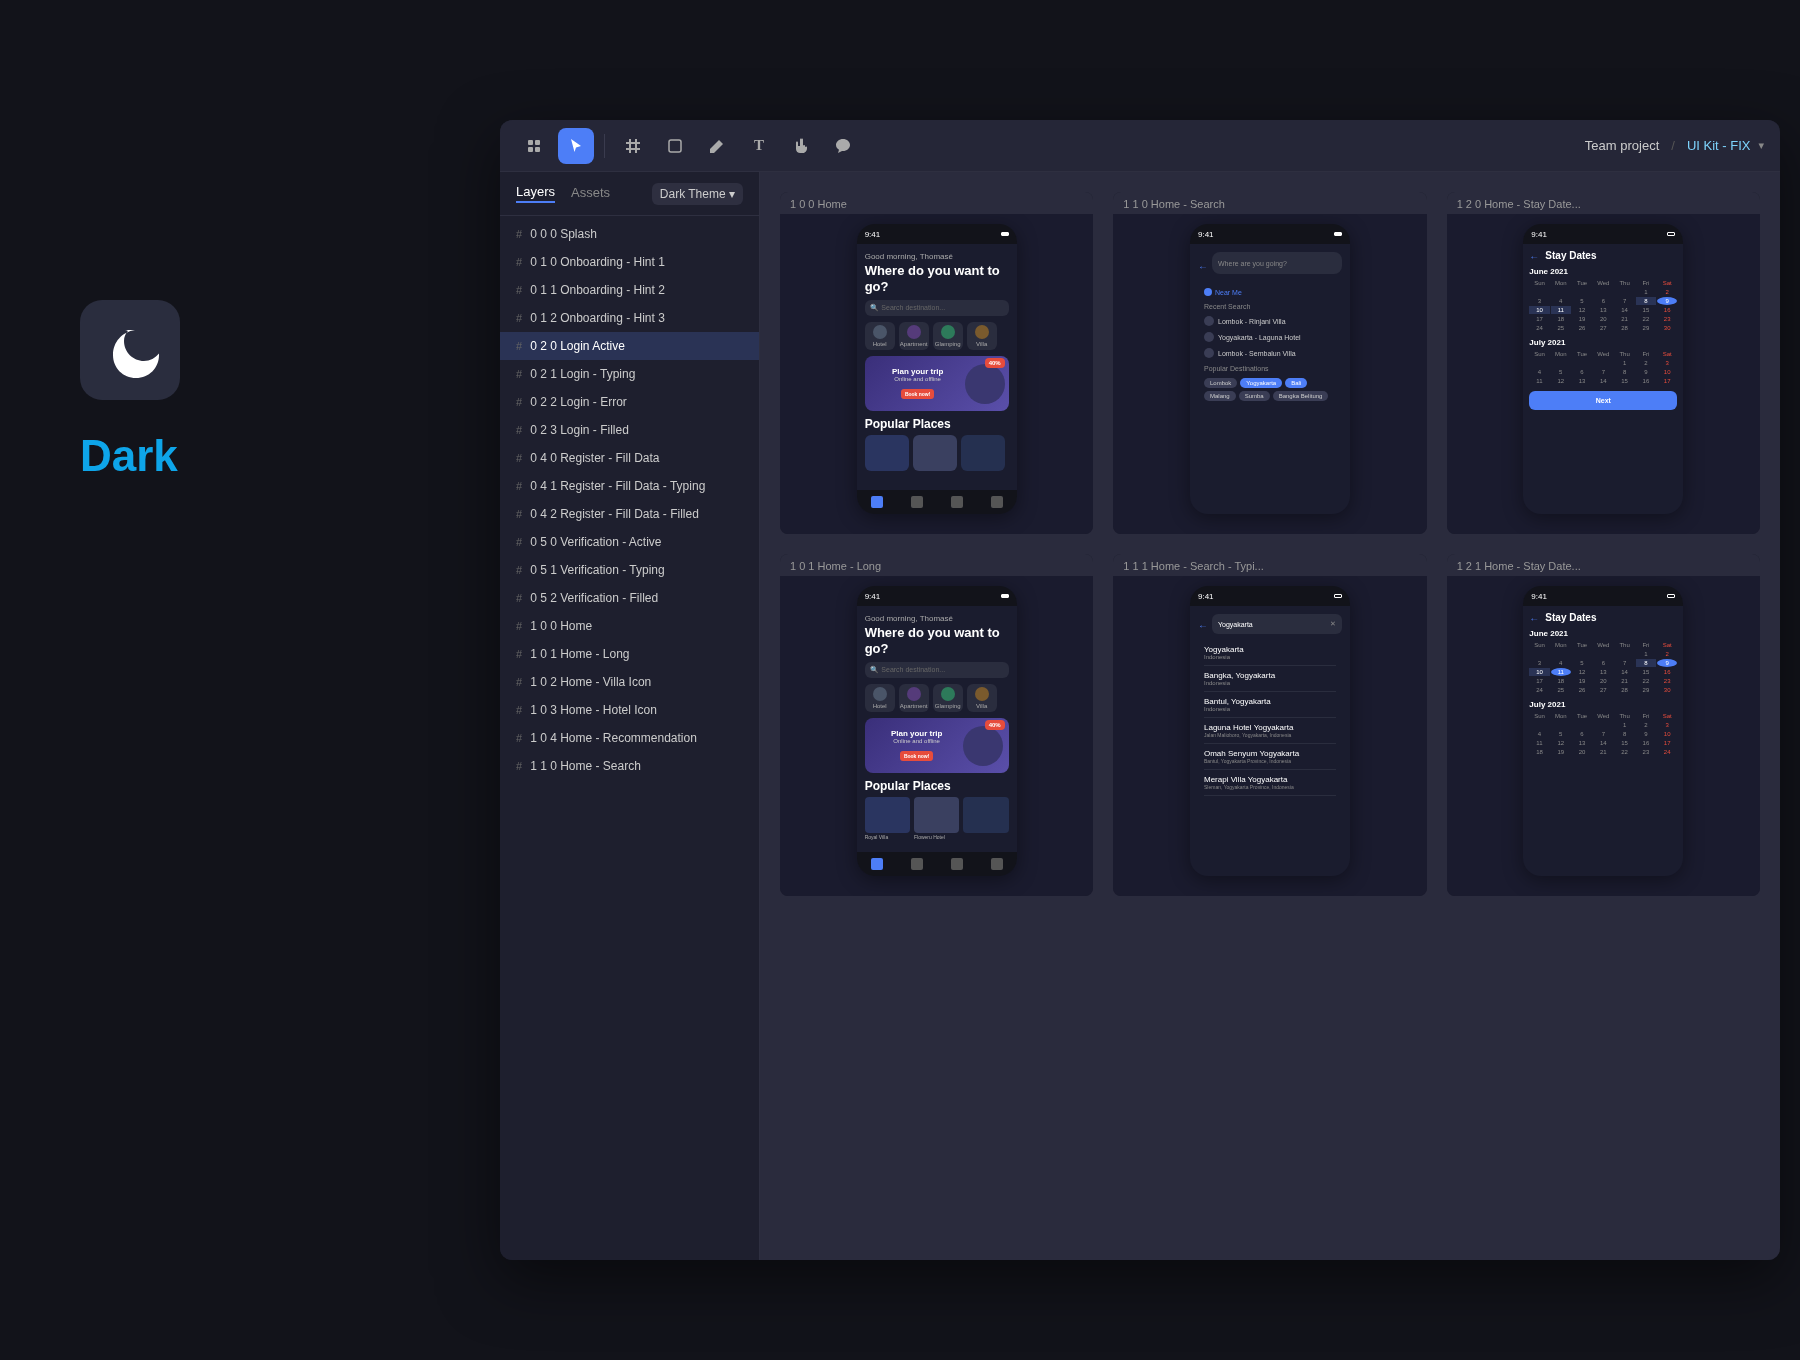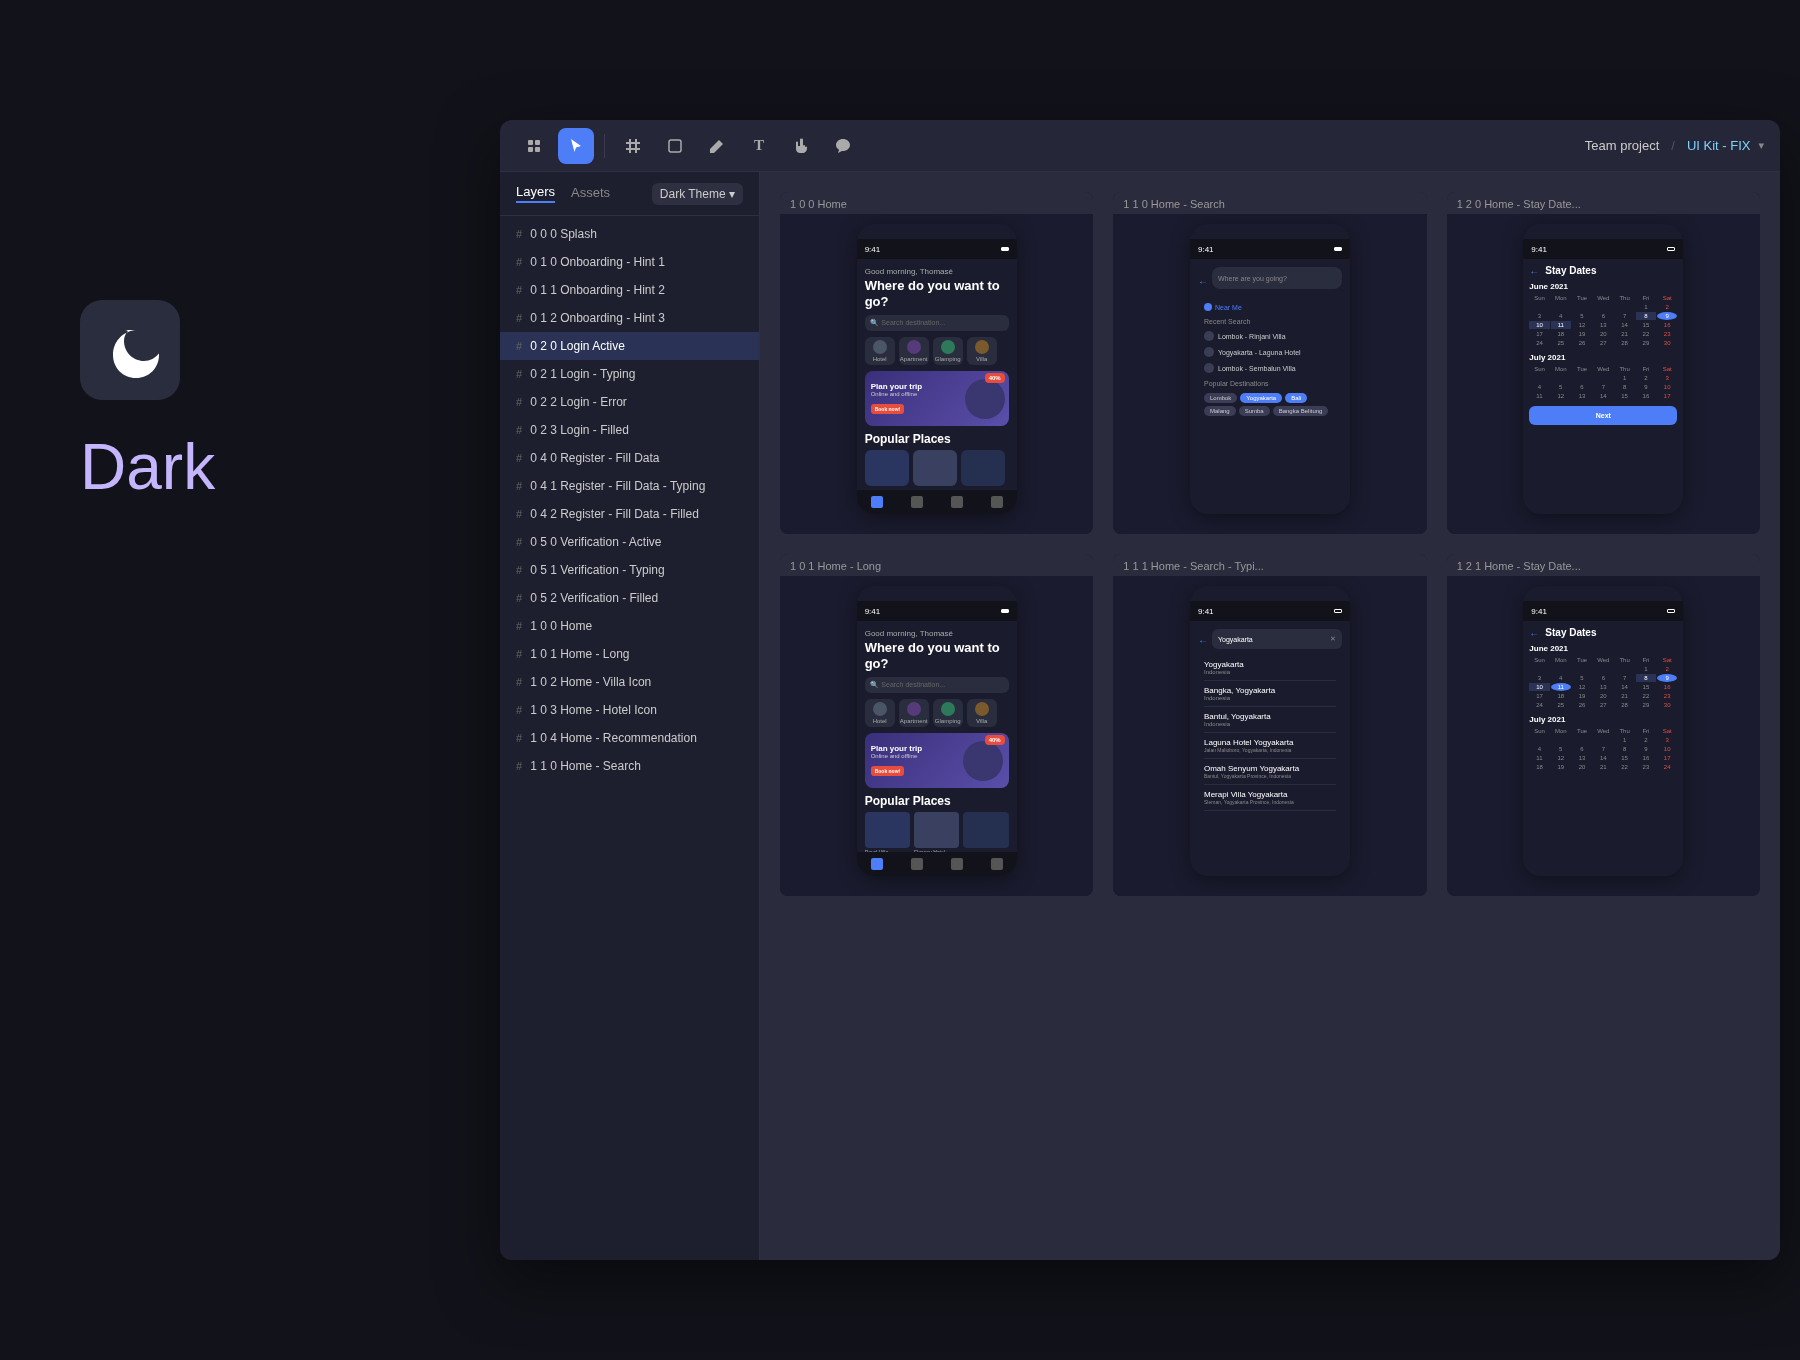--- a/index.html
+++ b/index.html
@@ -24,23 +24,23 @@
       height: 100px;
       background: #2a2d3e;
       border-radius: 22px;
       display: flex;
       align-items: center;
       justify-content: center;
       margin-bottom: 32px;
     }
     .app-icon svg { width: 60px; height: 60px; }
     .brand-title-dark {
-      font-size: 64px;
-      font-weight: 400;
-      color: #c4b5fd;
+      font-size: 44px;
+      font-weight: 700;
+      color: #0ea5e9;
       line-height: 1.1;
     }
     .brand-title-version {
       font-size: 64px;
       font-weight: 700;
       color: #ffffff;
       line-height: 1.1;
     }
 
     
@@ -224,21 +224,20 @@
     }
     .phone-status-bar {
       height: 20px;
       background: #12131a;
       display: flex;
       align-items: center;
       justify-content: space-between;
       padding: 0 8px;
       font-size: 8px;
       color: #fff;
-      margin-top: 15px;
     }
     .phone-content {
       padding: 8px;
       color: #fff;
     }
     .phone-greeting { font-size: 8px; color: #aaa; margin-bottom: 2px; }
     .phone-heading { font-size: 13px; font-weight: 700; line-height: 1.2; margin-bottom: 6px; }
     .phone-search {
       background: #2a2d3e;
       border-radius: 6px;
@@ -271,20 +270,21 @@
       margin-bottom: 2px;
     }
     .promo-banner {
       background: linear-gradient(135deg, #3a2f7a, #5a4faa);
       border-radius: 8px;
       height: 55px;
       margin-bottom: 6px;
       display: flex;
       align-items: center;
       padding: 6px;
+      text-align: center;
     }
     .promo-text { font-size: 8px; font-weight: 700; color: #fff; flex: 1; }
     .section-label { font-size: 12px; font-weight: 600; color: #fff; margin-bottom: 4px; }
     .places-row {
       display: flex;
       gap: 4px;
     }
     .place-card {
       width: 44px;
       height: 36px;

